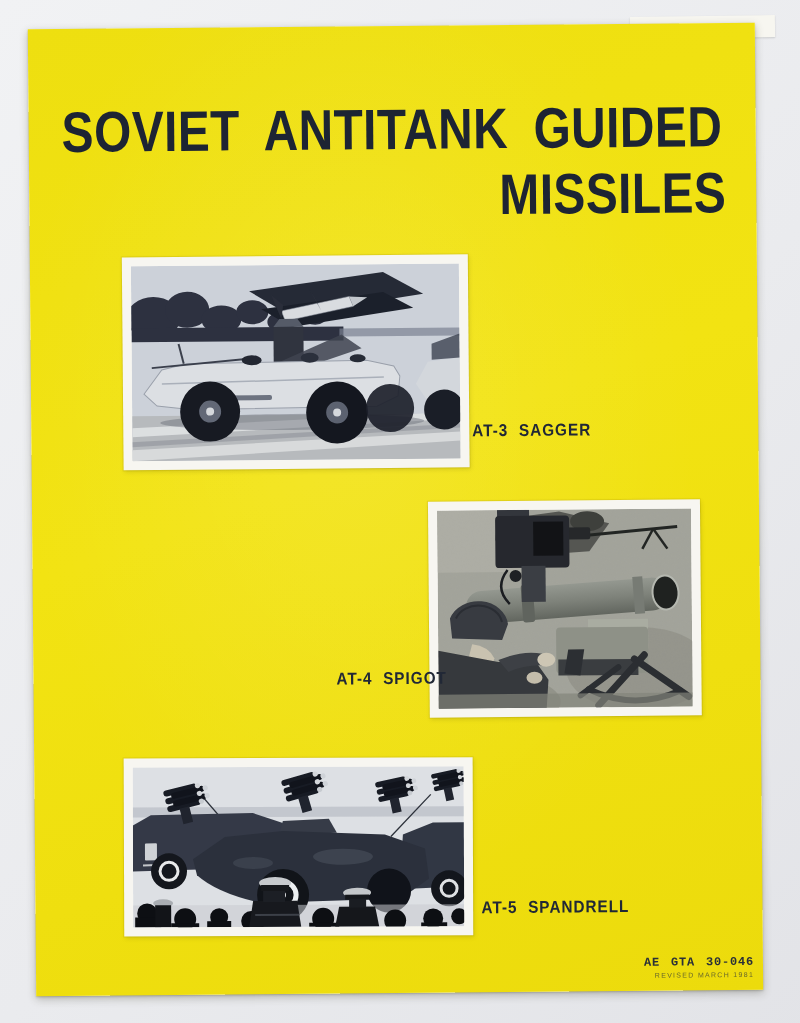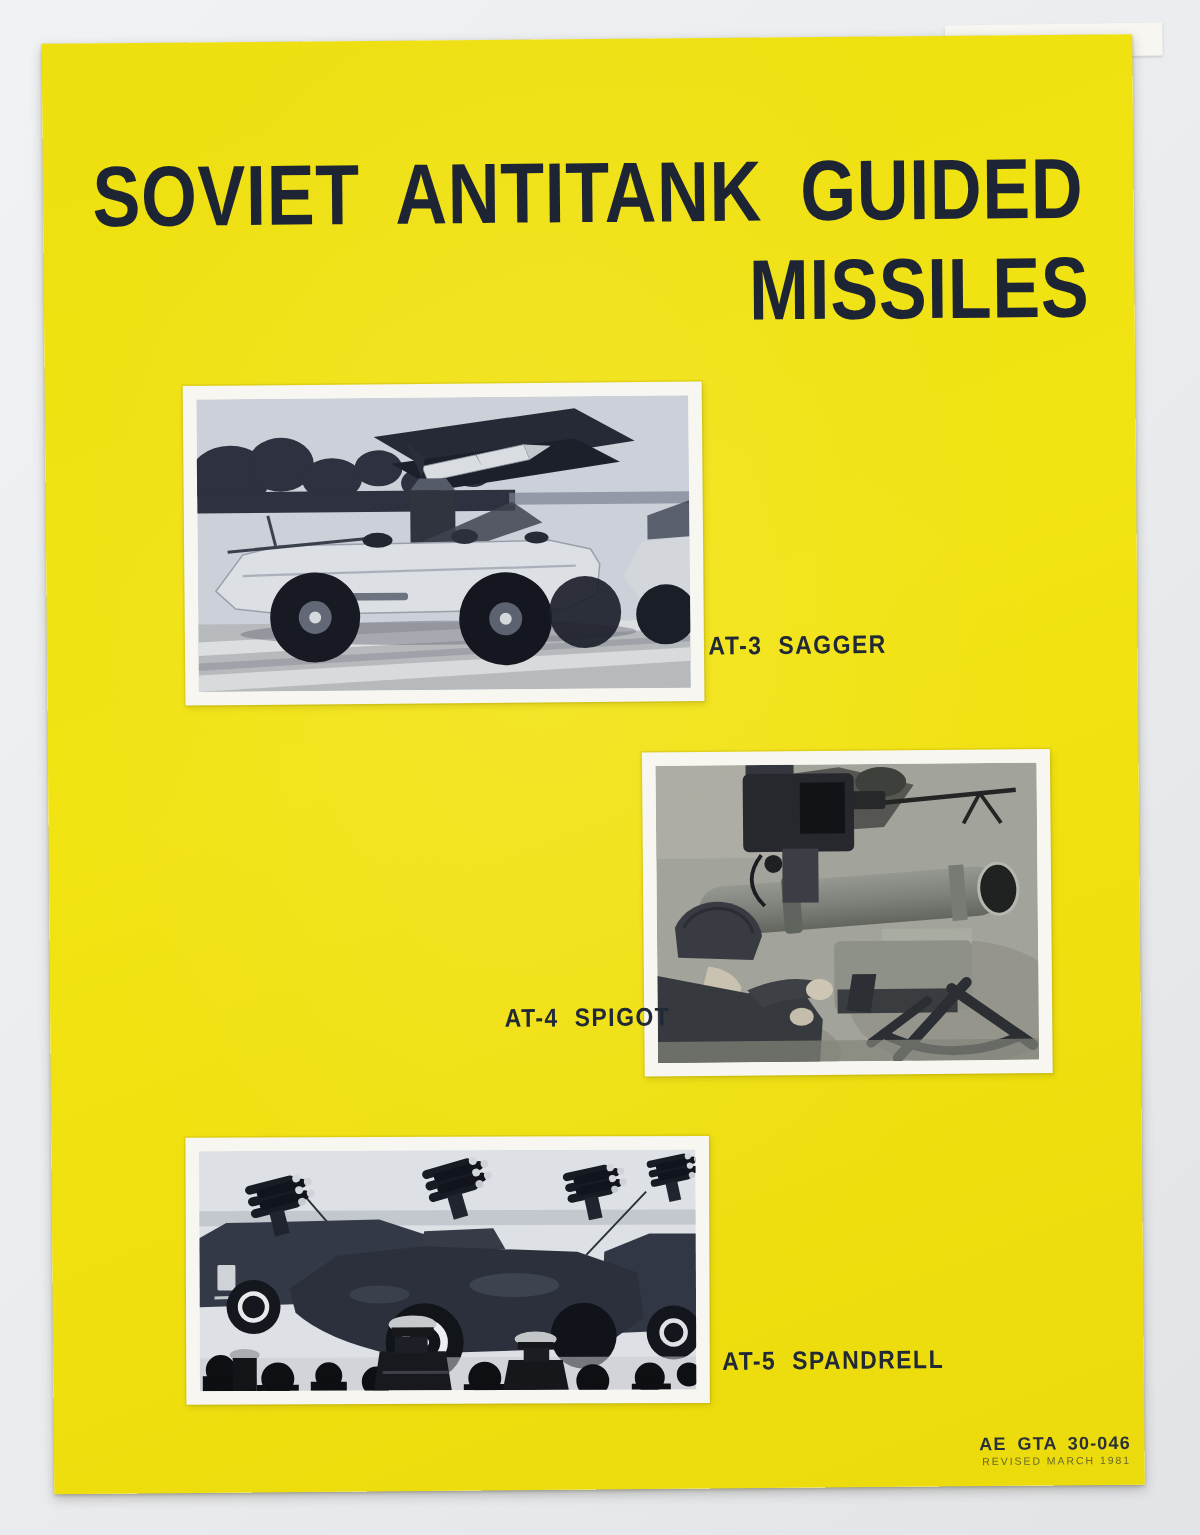--- a/index.html
+++ b/index.html
@@ -44,21 +44,21 @@
   .photo3{left:89px;top:731px;width:349px;height:178px;transform:rotate(.3deg);}
   .label{
     position:absolute;color:#212836;font-weight:bold;font-size:17px;
     letter-spacing:1.1px;word-spacing:6px;white-space:nowrap;
     transform:scaleX(.9);transform-origin:left center;
   }
   .label1{left:441px;top:396px;}
   .label2{left:303px;top:643px;}
   .label3{left:446px;top:873px;}
   .credit{position:absolute;right:9px;top:932px;text-align:right;color:#2a3038;}
-  .credit .c1{font-weight:bold;font-size:12px;letter-spacing:.8px;word-spacing:3px;}
+  .credit .c1{font-weight:bold;font-size:12px;letter-spacing:.8px;word-spacing:3px;font-family:Liberation Mono, monospace;}
   .credit .c2{font-size:7px;letter-spacing:1.3px;color:rgba(70,75,50,.8);margin-top:2px;}
 </style>
 </head>
 <body style="background: rgb(233, 234, 238);">
 
 <div class="scene">
   <div class="backing-sheet"></div>
 
   <div class="poster">
 

